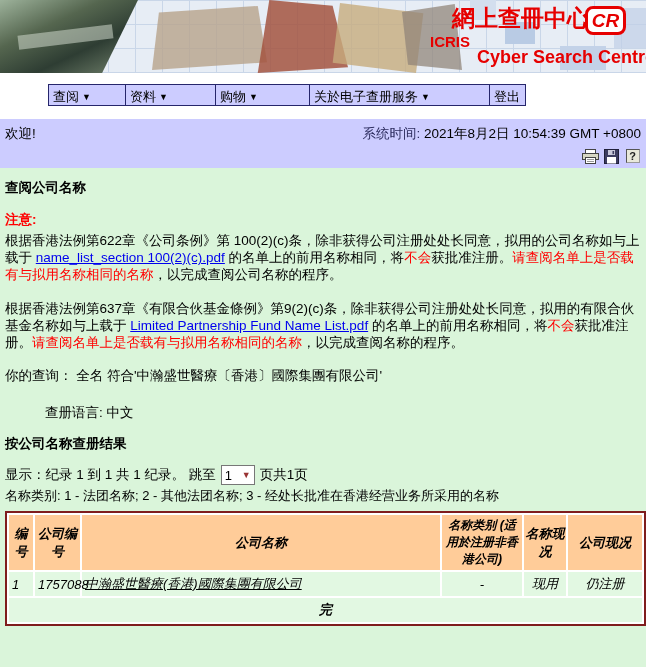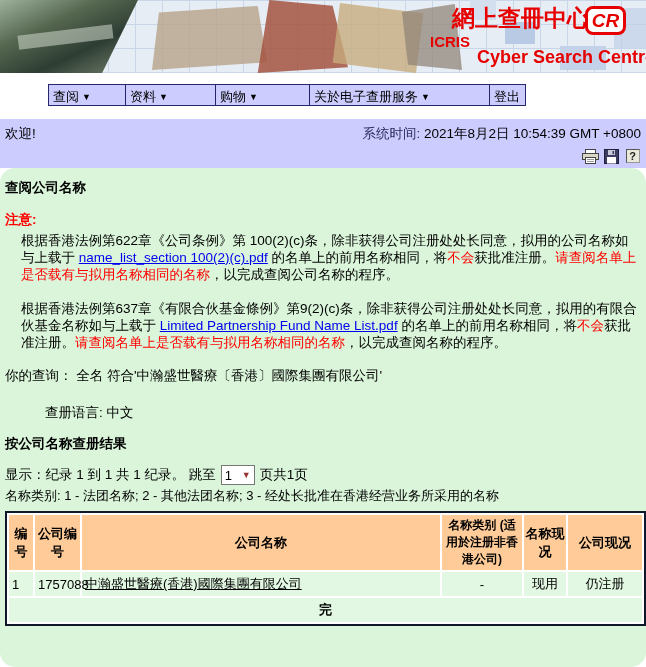--- a/index.html
+++ b/index.html
@@ -50,42 +50,42 @@
   .status-row1 { display:flex; justify-content:space-between; font-size:13.5px;gap:40px; }
   .sys-time-label { color:#2E2E60; }
   .sys-time-value { color:#000; }
   .status-row2 { display:flex; justify-content:flex-end; gap:4px; margin-top:5px; }
   .tool-icon { display:inline-flex; align-items:center; justify-content:center; width:17px; height:16px; cursor:pointer; }
   .help-box { width:14px; height:14px; background:#E9E9DA; border:1px solid #555;
     border-right-color:#999; border-bottom-color:#999; font-size:11px; font-weight:bold; color:#222;
     display:inline-flex; align-items:center; justify-content:center; }
 
   
-  .content { margin-top:0; height:499px; background:#DAF5DA; padding:8px 5px 0; font-size:13.5px; color:#000;border-radius:15px; }
+  .content { margin-top:0; height:499px; background:#DAF5DA; padding:8px 5px 0; font-size:13.5px; color:#000; }
   .page-title { font-weight:bold; margin-top:3px; }
   .notice-head { color:#FF0000; font-weight:bold; margin-top:14px; }
-  .para { margin-top:3px; line-height:17px;margin-left:16px; }
+  .para { margin-top:3px; line-height:17px; }
   .para + .para { margin-top:17px; }
   .red-inline { color:#FF0000; }
   a.doc-link { color:#0000EE; text-decoration:underline; cursor:pointer; }
   .query-line { margin-top:16px; }
   .lang-line { margin-top:19px;margin-left:40px; }
   .results-title { font-weight:bold; margin-top:13px; }
   .display-line { margin-top:12px; display:flex; align-items:center; }
   .select-wrap { display:inline-flex; align-items:center; border:1px solid #777; background:#fff;
     height:20px; padding:0 3px; margin:0 5px; }
   .select-wrap select { border:none; outline:none; background:#fff; font-size:13px; width:17px;
     appearance:none; -webkit-appearance:none; -moz-appearance:none; font-family:inherit; }
   .sel-arrow { color:#993333; font-size:9px; }
   .hint-line { margin-top:14px; }
   .legend-line { margin-top:2px; font-size:13px; }
 
   
   table.results { margin-top:6px; width:637px; border-collapse:separate; border-spacing:2px;
-    background:#fff; border:2px solid #0f172a; table-layout:fixed; }
+    background:#fff; border:2px solid #7f1d1d; table-layout:fixed;font-style:italic; }
   table.results th { background:#FFCC99; font-weight:bold; font-size:13px; padding:2px 1px;
     text-align:center; vertical-align:middle; }
   table.results th.small { font-size:12px; }
   table.results td { background:#E2F8E2; font-size:13px; padding:3px; }
   td.c { text-align:center; }
   a.company-link { color:#000000; text-decoration:underline; cursor:pointer; }
   td.end-cell { text-align:center; font-weight:bold; }
 </style>
 </head>
 <body>

